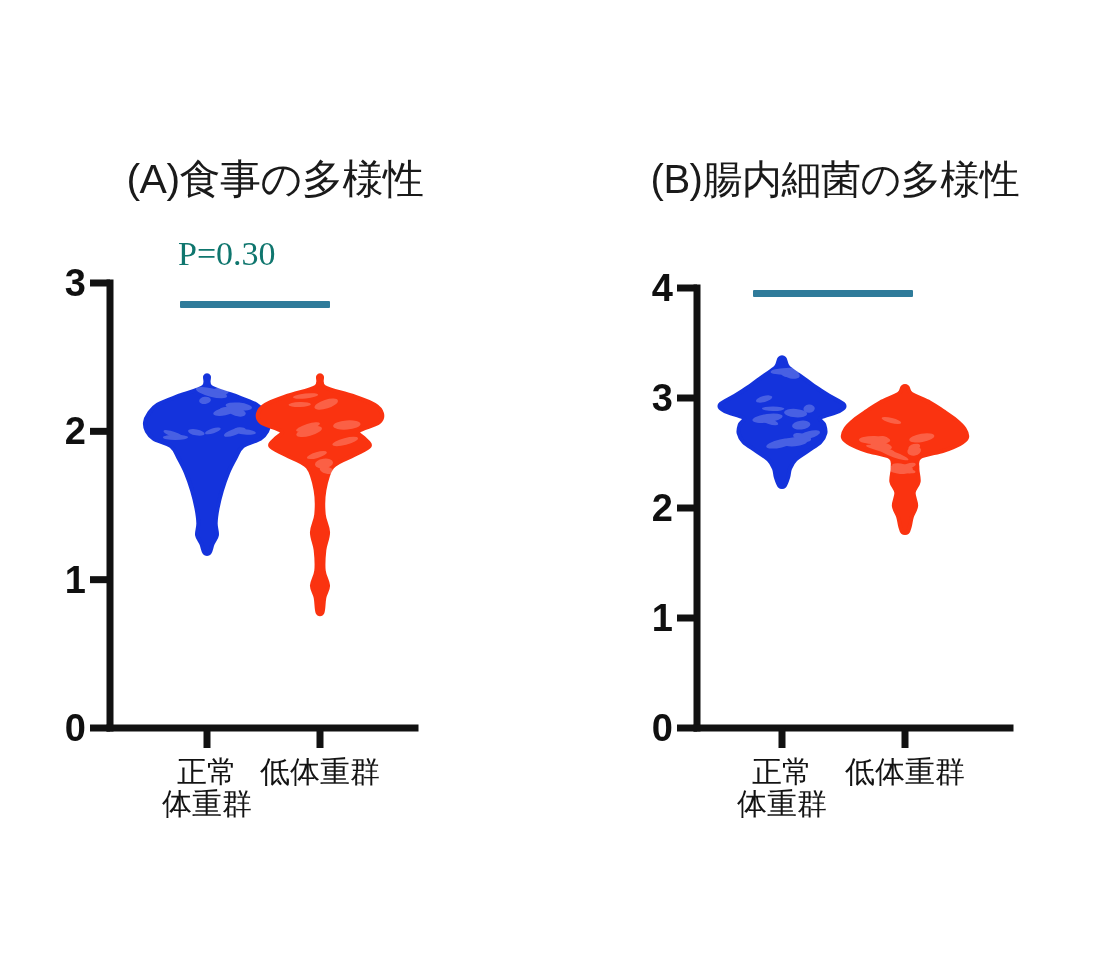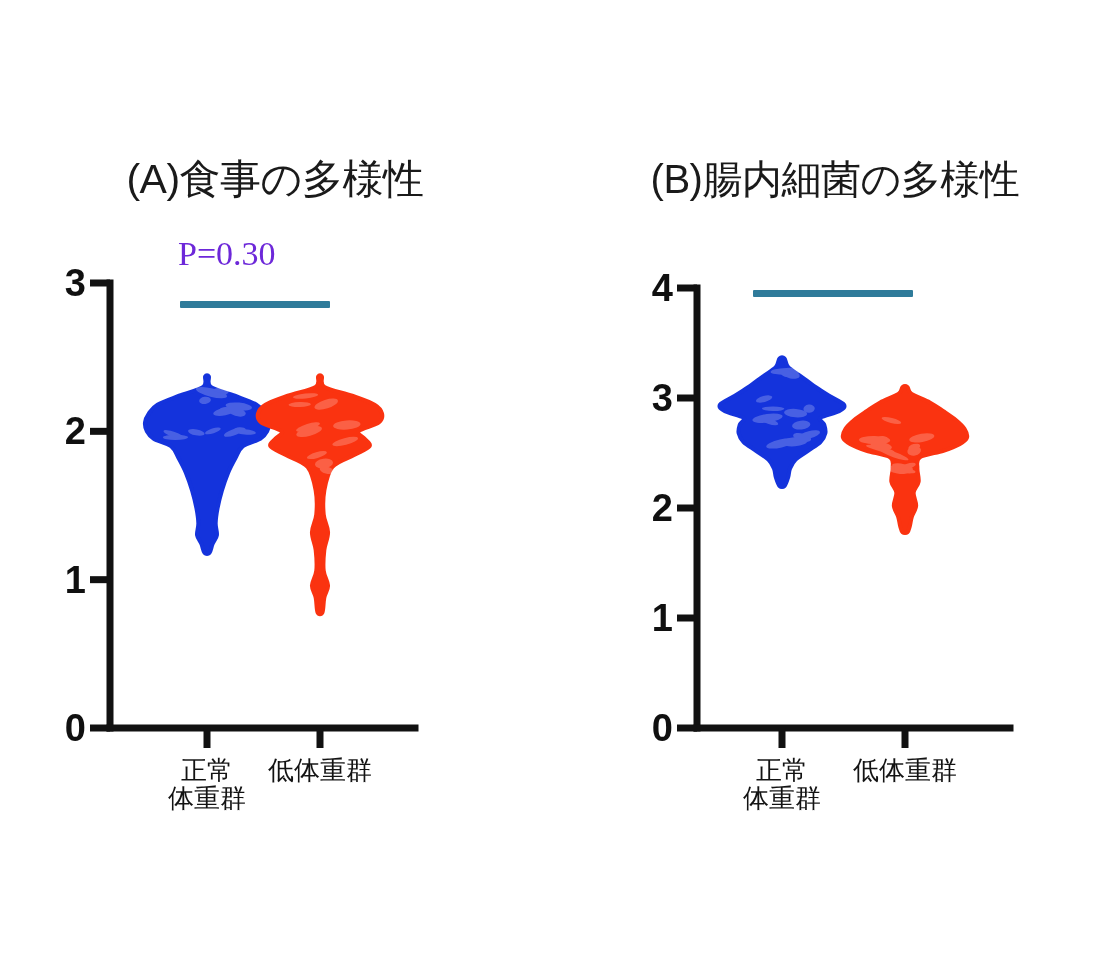--- a/index.html
+++ b/index.html
@@ -42,21 +42,21 @@
     letter-spacing: -0.5px;
     white-space: nowrap;
   }
   #panel-b .panel-title { font-size: 40px; }
 
   .pvalue-label {
     position: absolute;
     font-family: "Liberation Serif", serif;
     font-size: 34px;
     font-weight: 400;
-    color: #6d28d9;
+    color: #0f766e;
     white-space: nowrap;
   }
   .sig-bar {
     position: absolute;
     height: 7px;
     background: #2f7b9a;
     border-radius: 1px;
   }
 
   .plot-svg {
@@ -73,21 +73,21 @@
     font-family: "Liberation Sans", sans-serif;
     font-weight: bold;
     font-size: 38px;
     color: #101010;
     text-align: right;
     transform: translateY(-50%);
   }
   .cat-label {
     position: absolute;
     font-family: "Liberation Sans", sans-serif;
-    font-size: 26px;
+    font-size: 30px;
     font-weight: 400;
     color: #131313;
     text-align: center;
     line-height: 1.08;
     white-space: pre-line;
   }
 </style>
 </head>
 <body>
 

